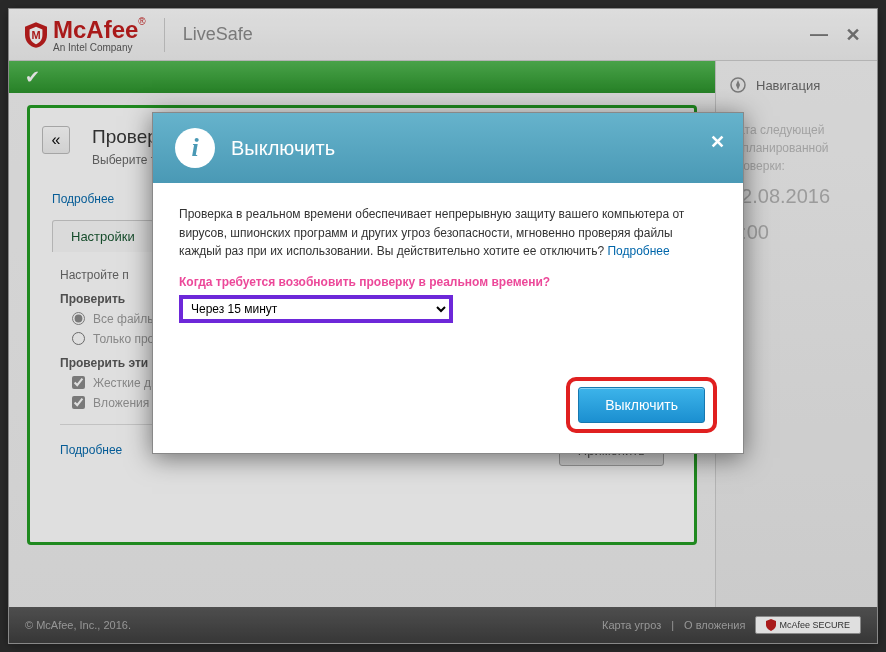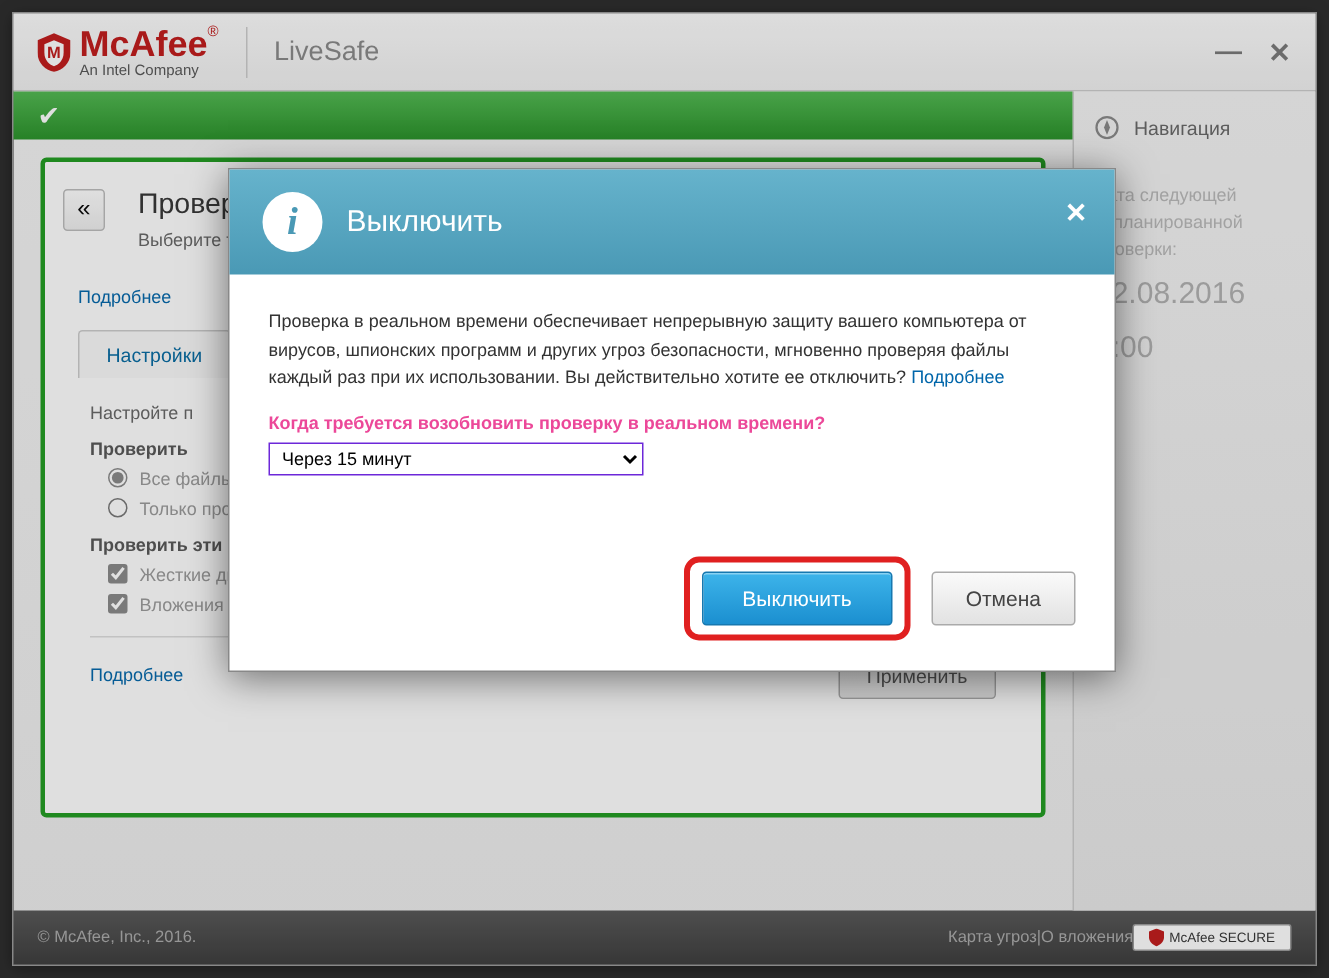--- a/index.html
+++ b/index.html
@@ -19,47 +19,47 @@
 .main{flex:1;padding:0;position:relative}
 .greenbar{height:32px;background:linear-gradient(to bottom,#4fb84f,#279127);margin:0;display:flex;align-items:center;padding-left:16px}
 .check{color:#fff;font-size:18px}
 .content{padding:12px 18px 12px 18px}
 .panel{border:3px solid #1e9a1e;border-radius:4px;background:#fff;padding:18px 22px;position:relative;height:440px}
 .back-btn{position:absolute;left:12px;top:18px;width:28px;height:28px;border:1px solid #bbb;border-radius:3px;background:linear-gradient(#fff,#eee);display:flex;align-items:center;justify-content:center;font-size:16px;cursor:pointer}
 .panel-title{font-size:19px;color:#333;margin-left:40px;margin-bottom:4px}
 .panel-sub{font-size:12px;color:#666;margin-left:40px;margin-bottom:20px;line-height:1.4}
 .link{color:#0066aa;font-size:12px;cursor:pointer}
 .tabbar{border-bottom:1px solid #ccc;margin-top:12px}
-.tab{display:inline-block;padding:8px 18px;font-size:13px;color:#0369a1;border:1px solid #ccc;border-bottom:none;background:#fafafa;border-radius:3px 3px 0 0;position:relative;top:1px}
+.tab{display:inline-block;padding:8px 18px;font-size:13px;color:#14532d;border:1px solid #ccc;border-bottom:none;background:#fafafa;border-radius:3px 3px 0 0;position:relative;top:1px}
 .settings-body{padding:16px 8px;font-size:12px;color:#666}
 .settings-body p{margin-bottom:10px}
 .group-title{font-weight:bold;font-size:12px;color:#555;margin:10px 0 6px}
 .opt{display:flex;align-items:center;gap:8px;margin:6px 0 6px 12px;color:#999}
 .opt input{accent-color:#888}
 .bot{display:flex;justify-content:space-between;align-items:center;margin-top:14px;border-top:1px solid #ddd;padding-top:10px}
 .apply-btn{padding:7px 18px;font-size:13px;color:#555;background:linear-gradient(#fafafa,#e6e6e6);border:1px solid #aaa;border-radius:3px;cursor:pointer}
 .sidebar{width:162px;background:linear-gradient(to bottom,#f4f4f4,#e8e8e8);border-left:1px solid #ccc;padding-top:6px}
 .nav-item{display:flex;align-items:center;gap:10px;padding:10px 14px;font-size:13px;color:#666;cursor:pointer}
 .nav-icon{width:16px;height:16px;display:flex;align-items:center;justify-content:center;color:#888}
 .sched{padding:18px 14px;color:#b8b8b8;font-size:12px;line-height:1.5}
 .sched-date{font-size:20px;color:#b0b0b0;margin-top:6px}
 .footer{height:36px;background:linear-gradient(to bottom,#555,#3a3a3a);color:#aaa;font-size:11px;display:flex;align-items:center;padding:0 16px}
-.footer-r{margin-left:auto;display:flex;align-items:center;}
+.footer-r{margin-left:auto;display:flex;align-items:center;gap:10px}
 .secure-badge{background:#fff;border:1px solid #999;border-radius:2px;padding:2px 10px;display:flex;align-items:center;gap:3px;font-size:9px;color:#333}
 .overlay{position:absolute;left:0;top:0;right:0;bottom:0;background:rgba(40,40,40,.15);z-index:10}
 .dialog{position:absolute;left:152px;top:112px;width:592px;background:#fff;border:1px solid #888;box-shadow:0 4px 24px rgba(0,0,0,.5);z-index:20}
 .dlg-head{height:70px;background:linear-gradient(to bottom,#66b3cc 0,#4a99b5 100%);display:flex;align-items:center;padding:0 22px;position:relative}
 .info-icon{width:40px;height:40px;border-radius:50%;background:#fff;display:flex;align-items:center;justify-content:center}
 .info-icon span{font-family:Georgia,serif;font-style:italic;font-weight:bold;font-size:26px;color:#4a99b5}
 .dlg-title{color:#fff;font-size:20px;margin-left:16px}
 .dlg-close{position:absolute;right:18px;top:18px;color:#fff;font-size:18px;cursor:pointer;font-weight:bold}
 .dlg-body{padding:22px 26px 20px}
 .dlg-text{font-size:12px;color:#333;line-height:1.55;margin-bottom:14px}
 .dlg-q{font-size:12px;font-weight:bold;color:#ec4899;margin-bottom:6px}
-.dlg-select{width:250px;padding:2px 4px;font-size:12px;border:1px solid #6d28d9;background:#fff}
+.dlg-select{width:274px;padding:2px 4px;font-size:12px;border:4px solid #6d28d9;background:#fff}
 .dlg-buttons{display:flex;justify-content:flex-end;gap:14px;margin-top:54px;align-items:center}
 .highlight{border:4px solid #e02020;border-radius:10px;padding:6px 8px;display:inline-flex}
 .btn-primary{padding:9px 26px;font-size:14px;color:#fff;background:linear-gradient(to bottom,#3db4ea,#1b8fd0);border:1px solid #1678b0;border-radius:3px;cursor:pointer;box-shadow:inset 0 1px 0 rgba(255,255,255,.4)}
 .btn-sec{padding:9px 22px;font-size:14px;color:#444;background:linear-gradient(to bottom,#fafafa,#e2e2e2);border:1px solid #aaa;border-radius:3px;cursor:pointer}
 </style>
 </head>
 <body>
 
 <div class="window">
   <div class="titlebar">
@@ -176,16 +176,15 @@
       <span class="link">Подробнее</span>
     </div>
     <div class="dlg-q">Когда требуется возобновить проверку в реальном времени?</div>
     <select class="dlg-select">
       <option>Через 15 минут</option>
     </select>
     <div class="dlg-buttons">
       <span class="highlight">
         <button class="btn-primary">Выключить</button>
       </span>
-      <button class="btn-sec">Отмена</button>
     </div>
   </div>
 </div>
 
 </body></html>

